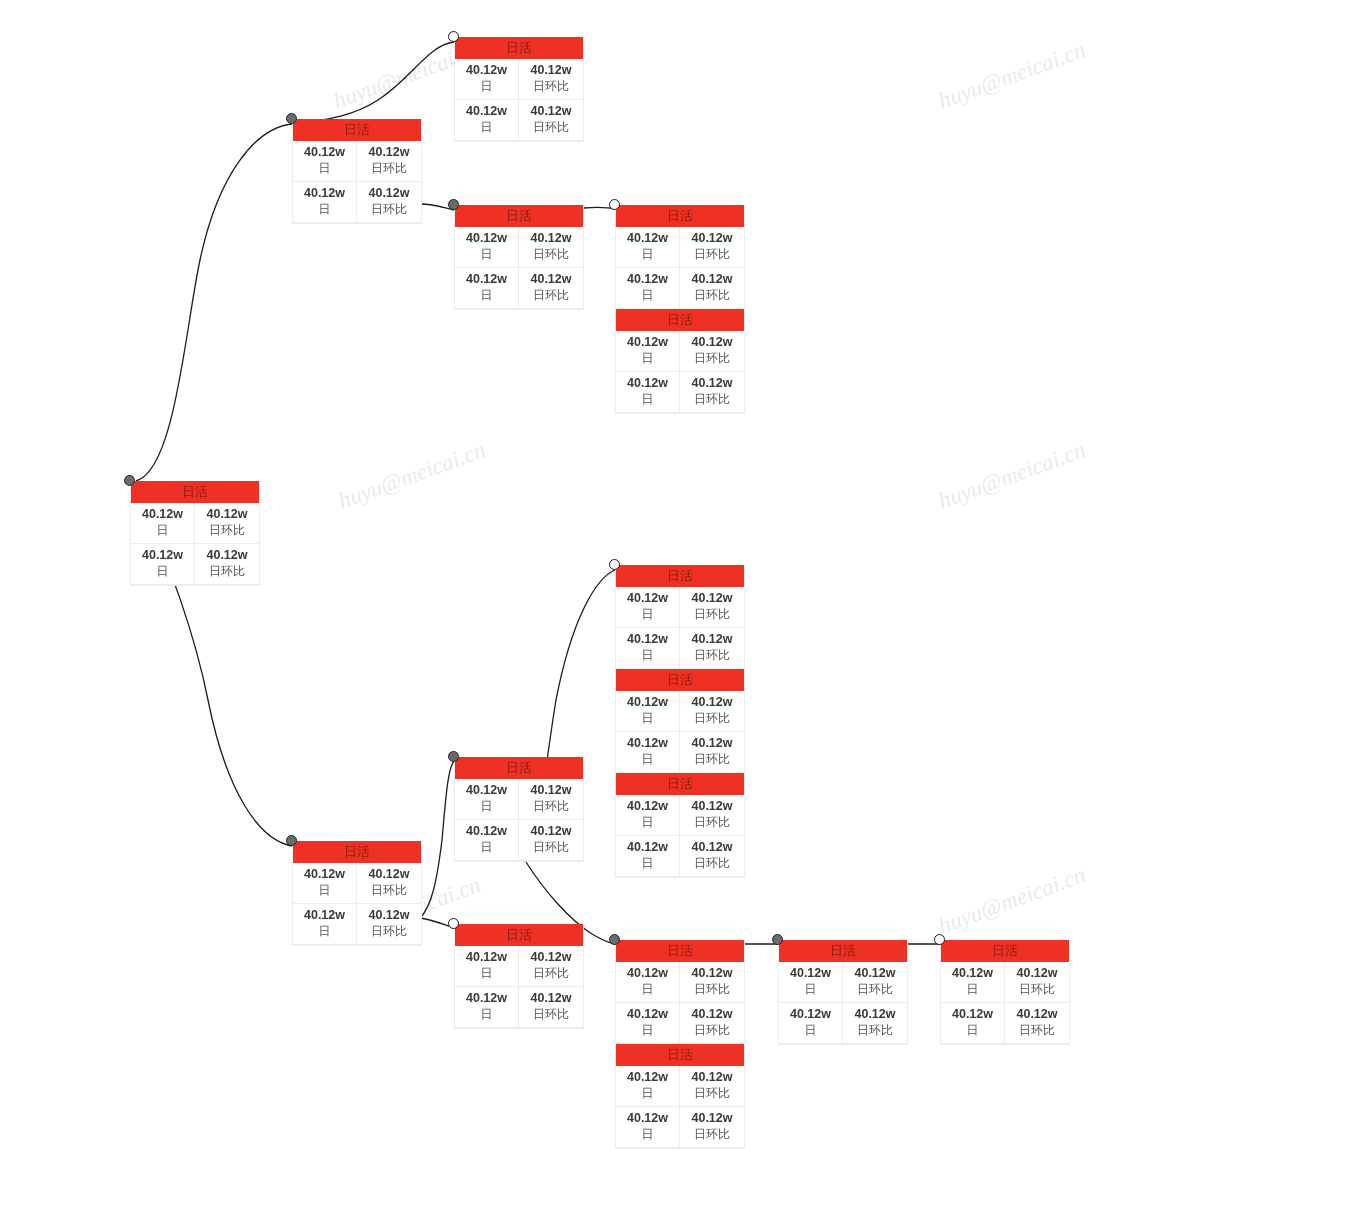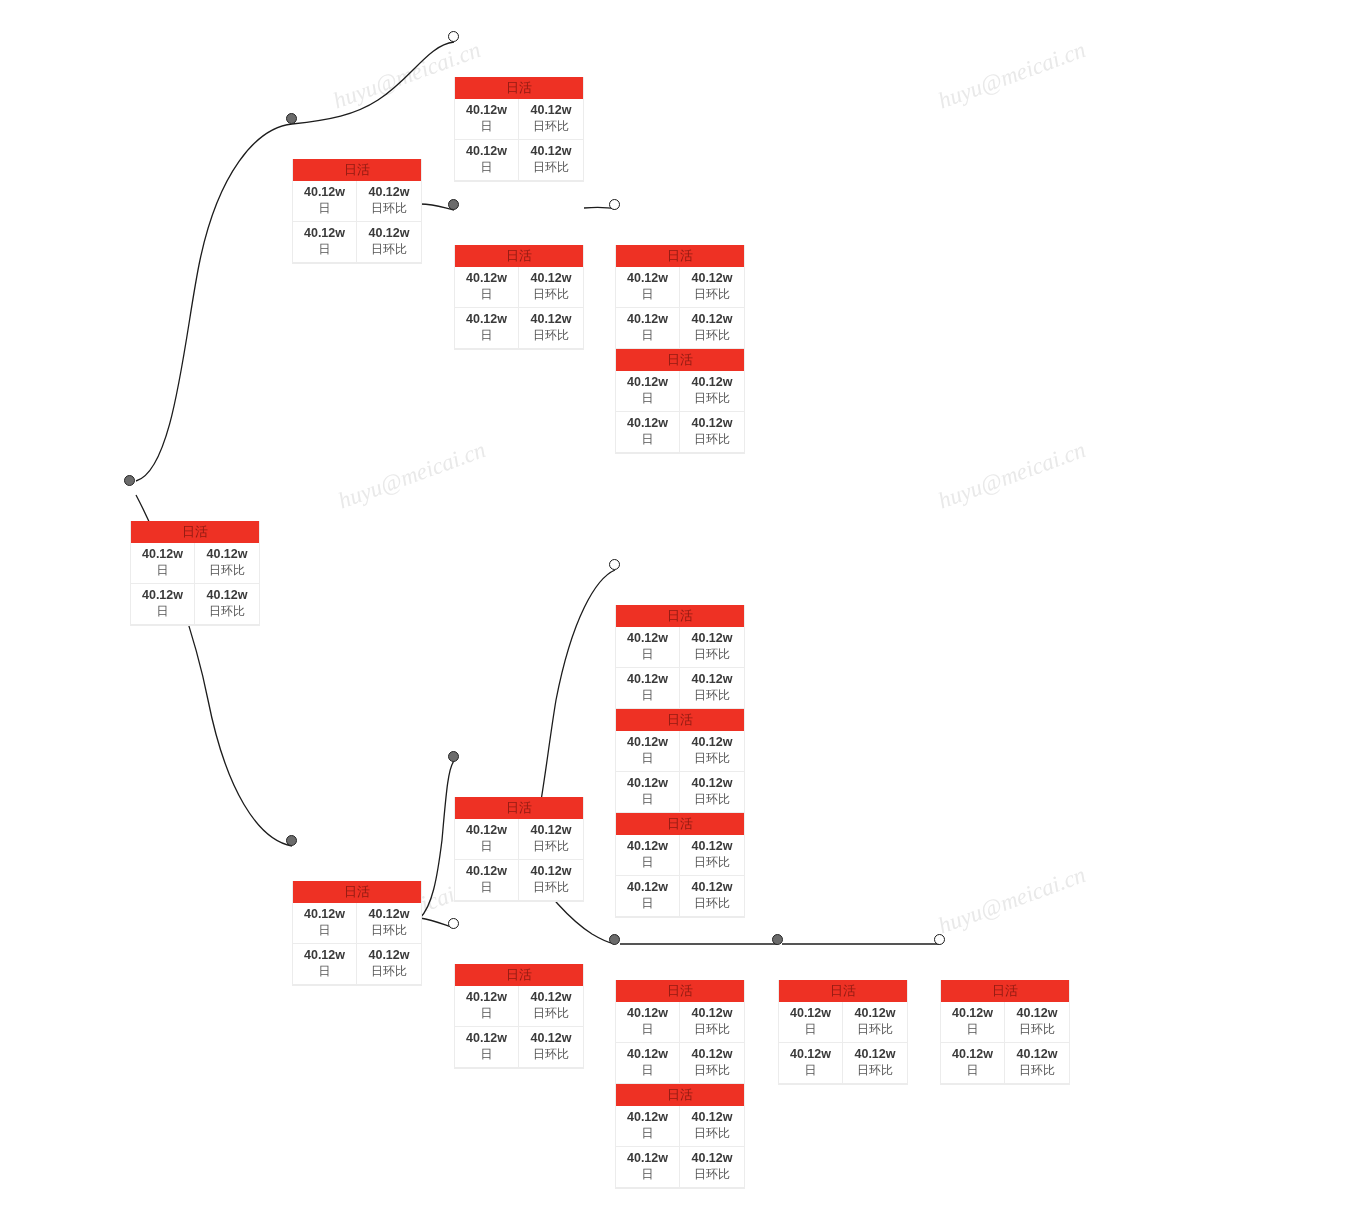--- a/index.html
+++ b/index.html
@@ -44,21 +44,20 @@
     z-index: 2;
   }
   
   .node {
     position: absolute;
     z-index: 3;
     background: #ffffff;
     box-sizing: border-box;
     border: 1px solid #ececec;
     border-top: none;
-    margin-top: 40px;
   }
   .node-section-header {
     background: #ee3124;
     color: #8f1b12;
     font-size: 13px;
     line-height: 22px;
     height: 22px;
     text-align: center;
     font-family: "Liberation Sans", "DejaVu Sans", sans-serif;
     white-space: nowrap;

